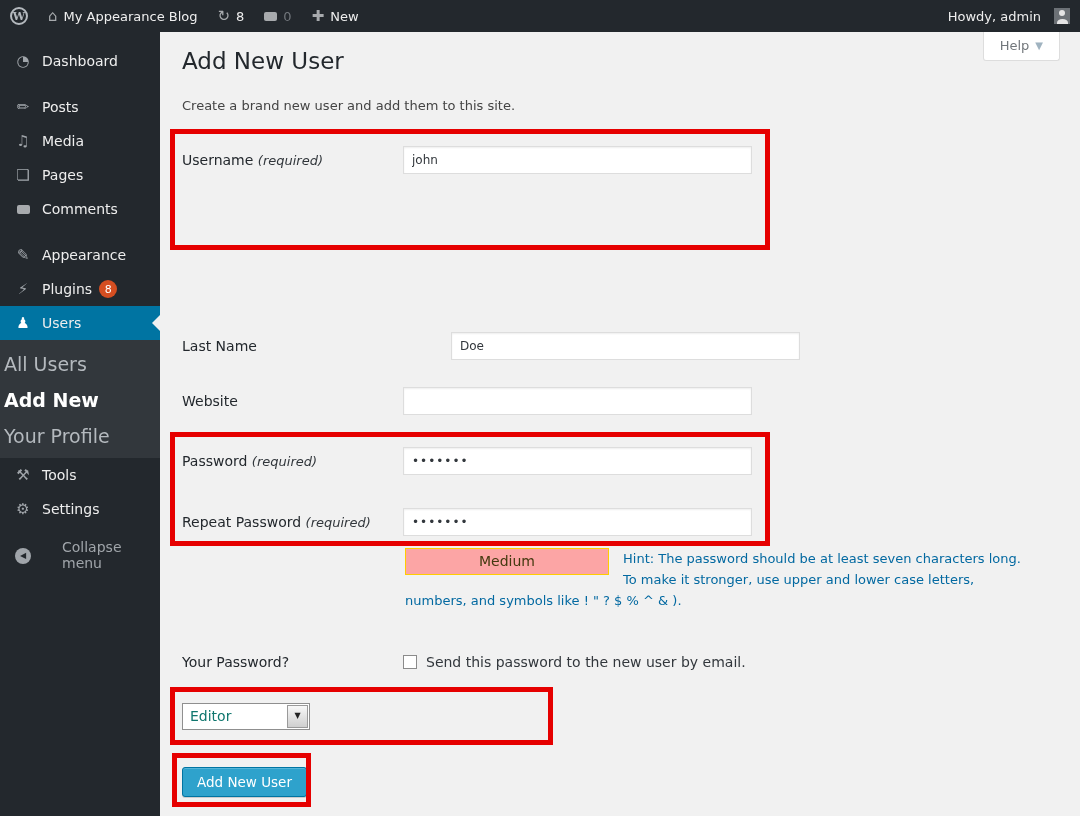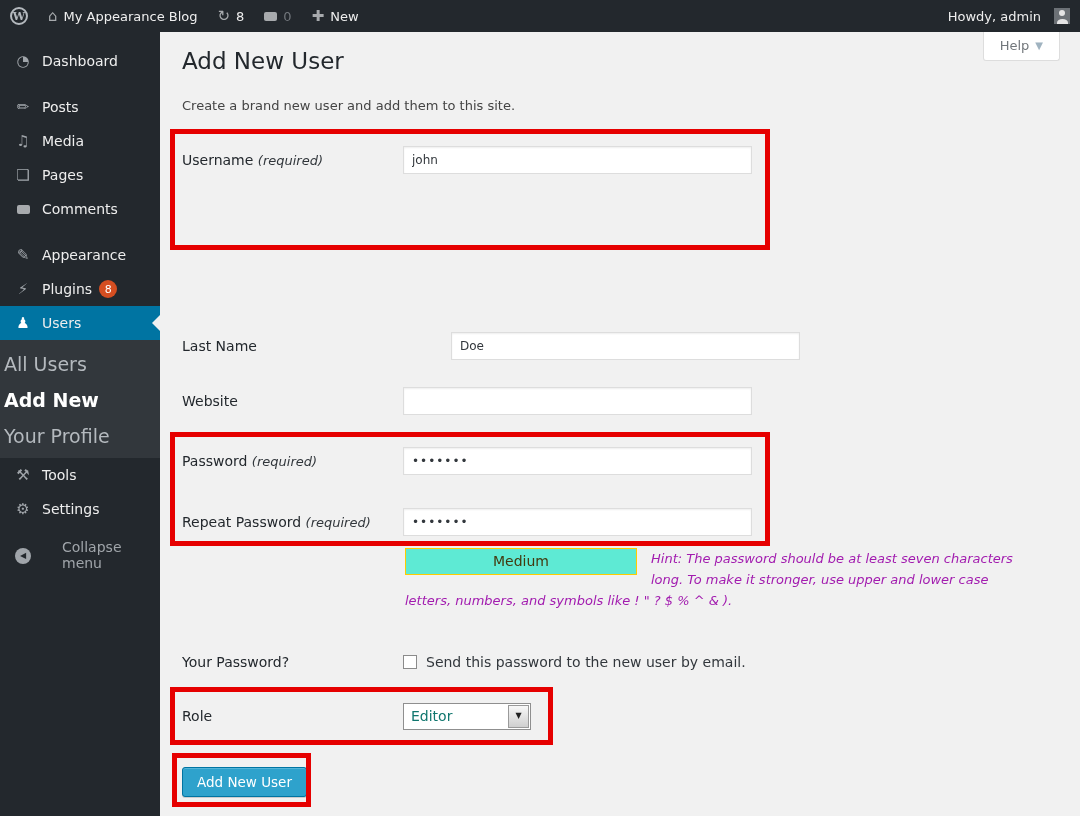--- a/index.html
+++ b/index.html
@@ -54,23 +54,23 @@
 
   .frow { position:absolute; left:22px; height:28px; display:flex; align-items:center; }
   .flabel { width:221px; font-size:14px; color:#23282d; flex:none; }
   .req { font-style:italic; font-size:13px; color:#32373c; }
   .tinput { width:349px; height:28px; background:#fff; border:1px solid #ddd;
     box-shadow:inset 0 1px 2px rgba(0,0,0,.07); font-size:12px; color:#32373c; padding:0 8px;
     font-family:"DejaVu Sans", sans-serif; }
   .pw { letter-spacing:1px; }
 
   .meter-hint { position:absolute; left:245px; top:516px; width:632px; font-size:13px; }
-  .strength-meter { float:left; width:232px; height:27px; line-height:25px; text-align:center;
-    background:#5eead4; border:1px solid #ffcc00; color:#43390f; font-size:14px; margin:0 14px 8px 0; }
-  .hint-text { font-style:italic; color:#a21caf; line-height:1.62; }
+  .strength-meter { float:left; width:204px; height:27px; line-height:25px; text-align:center;
+    background:#fca5a5; border:1px solid #ffcc00; color:#43390f; font-size:14px; margin:0 14px 8px 0; }
+  .hint-text { color:#0369a1; line-height:1.62; }
 
   .checkbox { width:14px; height:14px; background:#fff; border:1px solid #8b8b8b; display:inline-block;
     margin-right:9px; flex:none; cursor:pointer; }
   .cb-label { font-size:14px; color:#32373c; }
 
   .fake-select { width:128px; height:27px; background:#fff; border:1px solid #8f8f8f; display:flex;
     align-items:center; cursor:pointer; position:relative; }
   .fs-value { flex:1; font-size:14px; color:#0f766e; padding-left:7px; }
   .fs-btn { width:21px; height:23px; margin-right:1px; background:linear-gradient(#f8f8f8,#cfcfcf);
     border:1px solid #9a9a9a; display:flex; align-items:center; justify-content:center; }
@@ -224,21 +224,20 @@
     <div class="hint-text">Hint: The password should be at least seven characters long. To make it stronger, use upper and lower case letters, numbers, and symbols like ! " ? $ % ^ &amp; ).</div>
   </div>
 
   <div class="frow" style="top:616px;">
     <div class="flabel">Your Password?</div>
     <span class="checkbox"></span>
     <span class="cb-label">Send this password to the new user by email.</span>
   </div>
 
   <div class="frow" style="top:670px;">
-    <div class="flabel">Role</div>
     <div class="fake-select">
       <span class="fs-value">Editor</span>
       <span class="fs-btn">
         <span class="fs-arrow">▼</span>
       </span>
     </div>
   </div>
 
   <button class="primary-btn">Add New User</button>
 </div>

